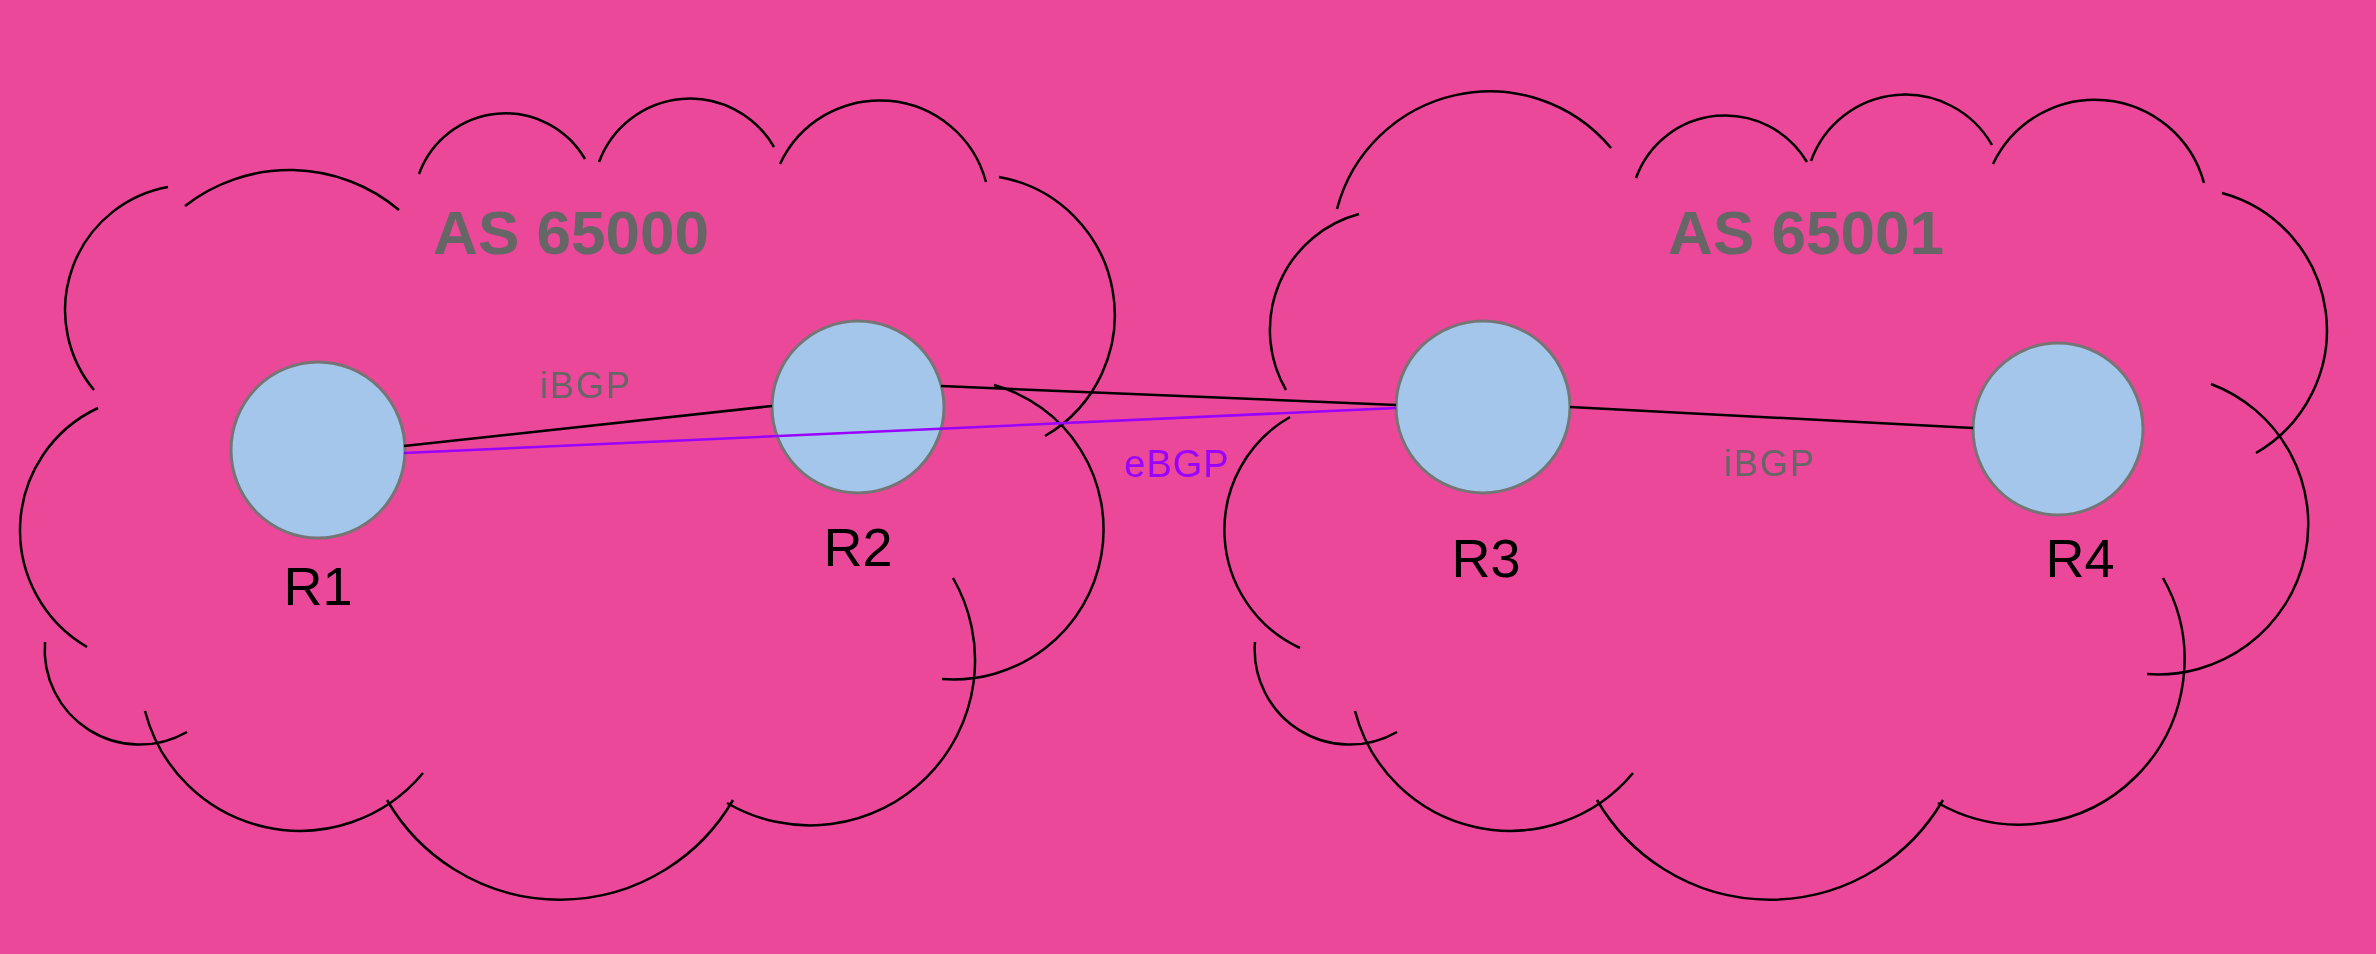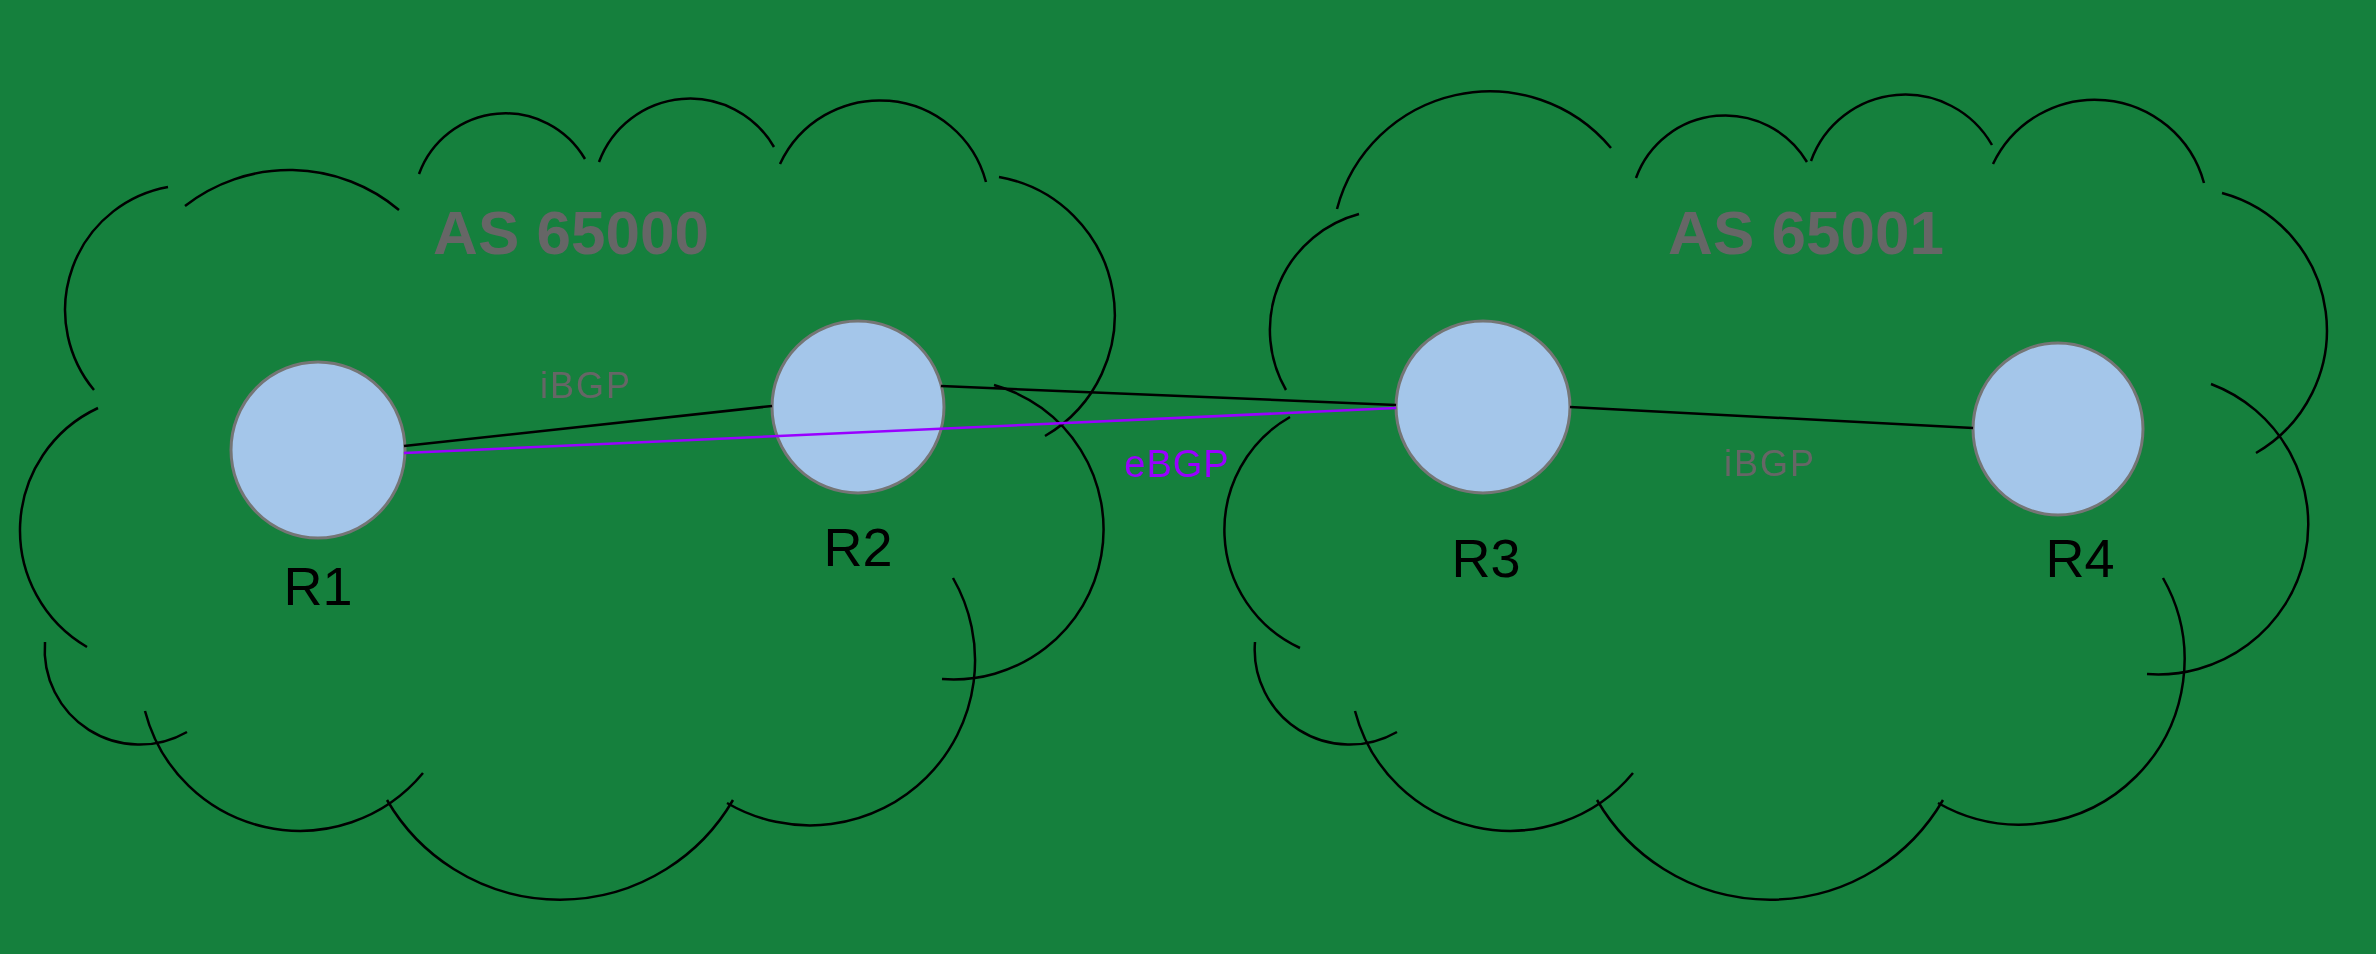--- a/index.html
+++ b/index.html
@@ -1,16 +1,16 @@
 <!DOCTYPE html>
 <html><head>
 <meta charset="utf-8">
 <style>
   html, body { margin: 0; padding: 0; background: #ffffff; }
-  .stage { width: 2376px; height: 954px; position: relative; background: #15803d; }
+  .stage { width: 2376px; height: 954px; position: relative; background: #ec4899; }
   svg { display: block; }
   .cloud-arc { fill: none; stroke: #000000; stroke-width: 2.5px; }
   .link { stroke: #000000; stroke-width: 2.5px; fill: none; }
   .link-ebgp { stroke: #9900ff; stroke-width: 2.5px; fill: none; }
   .node { fill: #a4c6ea; stroke: #757575; stroke-width: 3px; }
   text { text-anchor: middle; }
   .as-label {
     font-family: "Liberation Sans", sans-serif;
     font-size: 62px; font-weight: bold; fill: #666666;
   }

